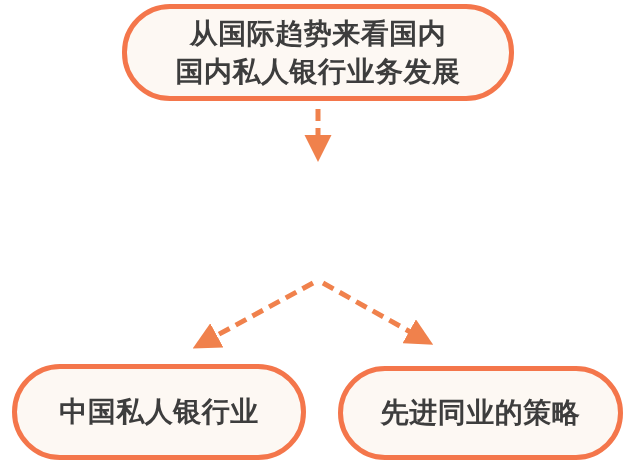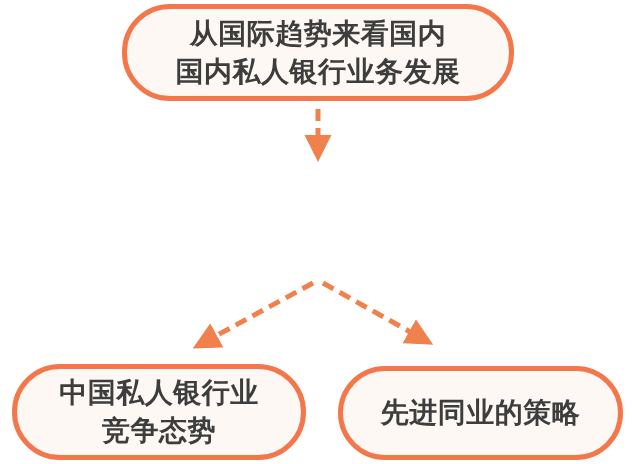--- a/index.html
+++ b/index.html
@@ -77,20 +77,19 @@
   </svg>
 
   <div class="node node-top">
     <div class="line">从国际趋势来看国内</div>
     <div class="line">国内私人银行业务发展</div>
   </div>
 
 
   <div class="node node-bleft">
     <div class="line">中国私人银行业</div>
-    <div class="line">竞争态势</div>
   </div>
 
   <div class="node node-bright">
     <div class="line">先进同业的策略</div>
   </div>
 
 </div>
 
 </body></html>

